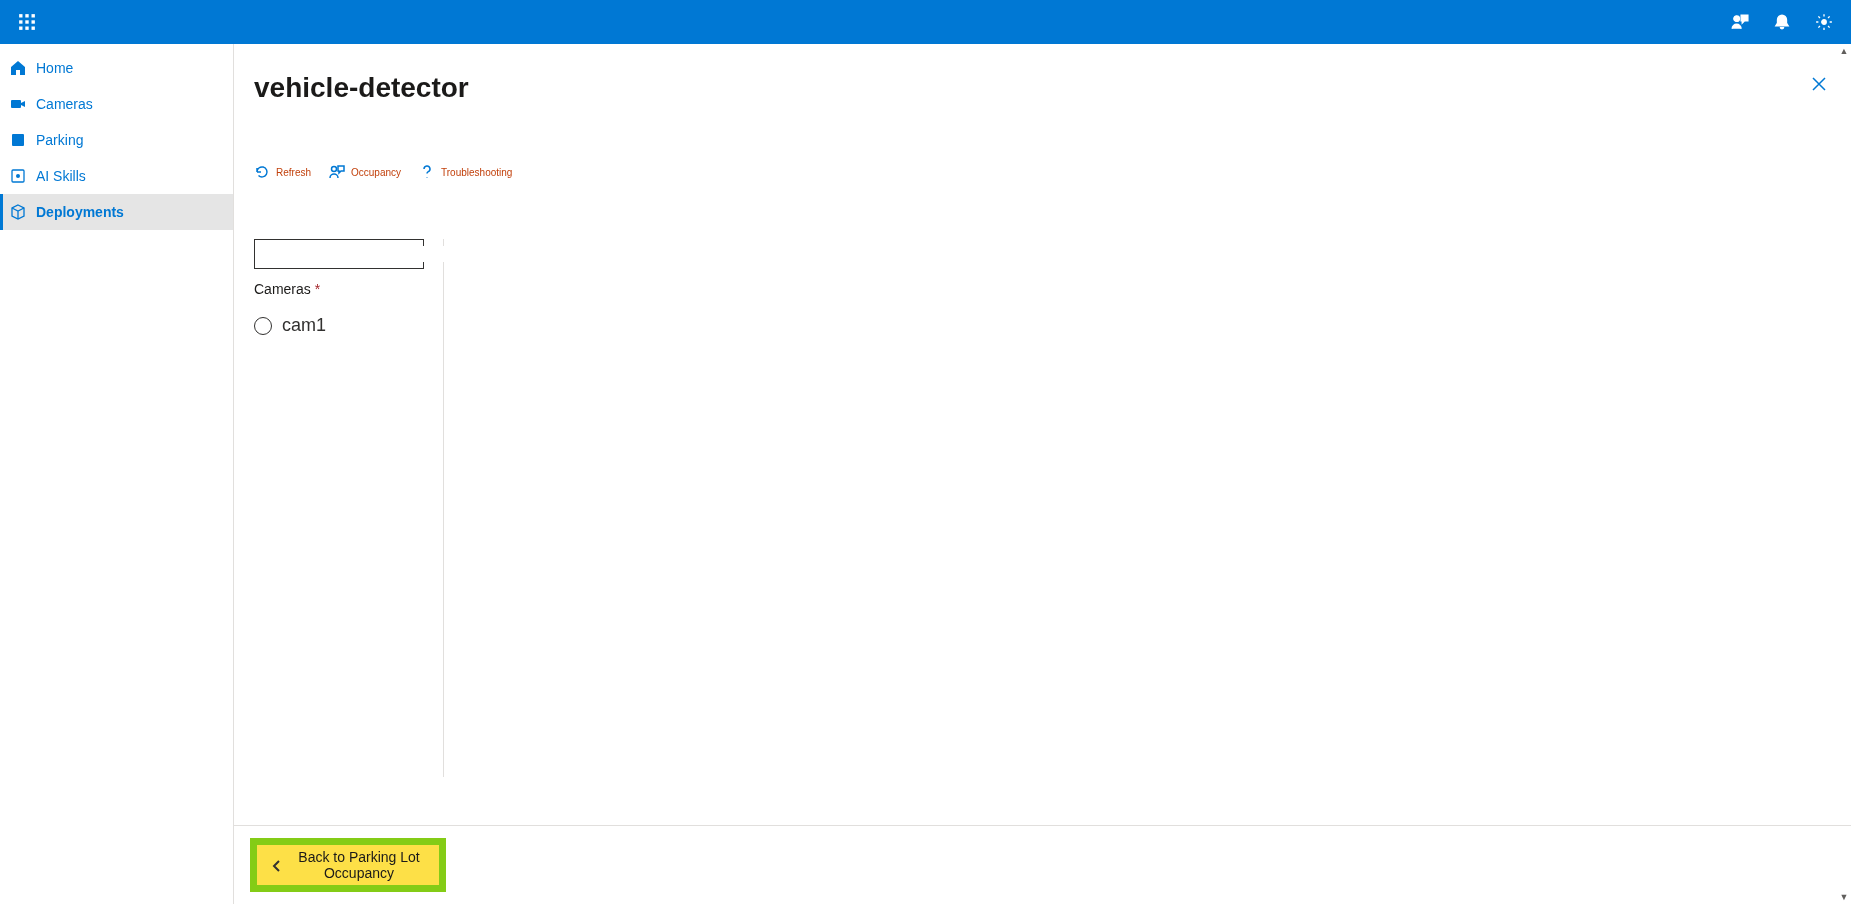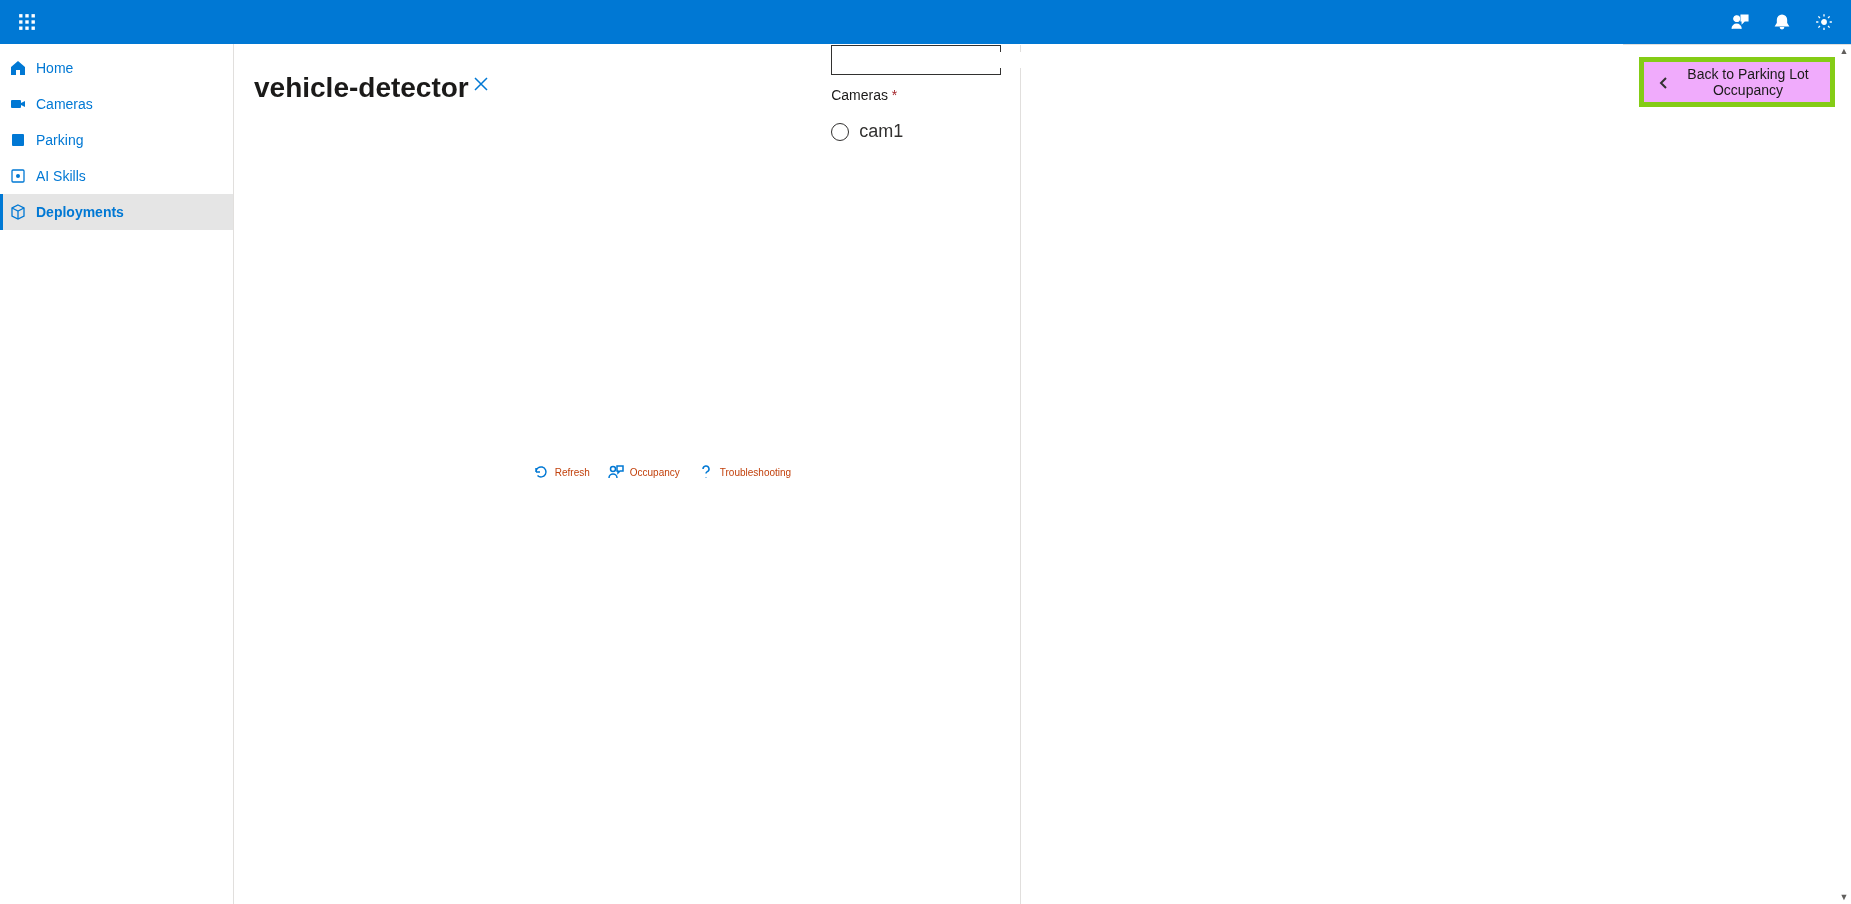--- a/index.html
+++ b/index.html
@@ -76,21 +76,22 @@
     }
     .sidebar-item .icon svg {
       width: 16px;
       height: 16px;
       fill: #0078d4;
     }
     .main {
       flex: 1;
       position: relative;
       display: flex;
-      flex-direction: row;
+      flex-direction: column;
+      gap: 48px;
     }
     .page-header {
       padding: 28px 20px 6px 20px;
       display: flex;
       align-items: flex-start;
       justify-content: space-between;
     }
     .page-title {
       font-size: 28px;
       font-weight: 600;
@@ -195,22 +196,22 @@
     .right-panel {
       flex: 1;
     }
     .footer {
       border-top: 1px solid #e1dfdd;
       padding: 12px 16px;
     }
     .back-btn {
       display: inline-flex;
       align-items: center;
-      border: 5px solid #84cc16;
-      background: #f0abfc;
+      border: 7px solid #84cc16;
+      background: #fde047;
       padding: 4px 14px;
       cursor: pointer;
       font-size: 14px;
       color: #1b1a19;
       gap: 10px;
       width: 196px;
     }
     .back-btn .chev {
       width: 12px;
       height: 12px;

